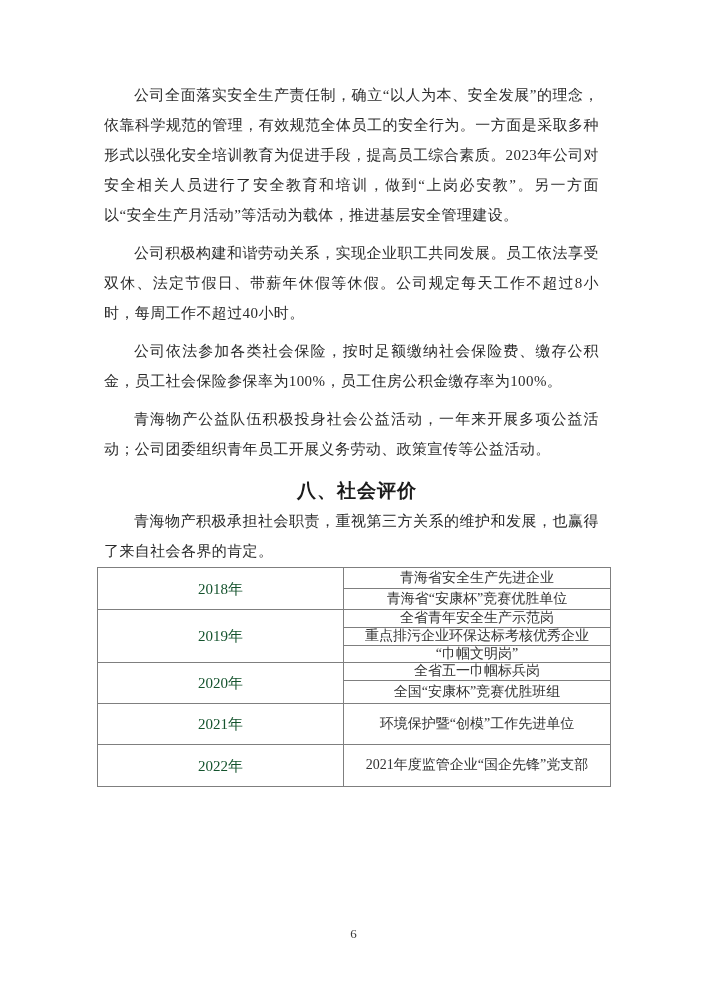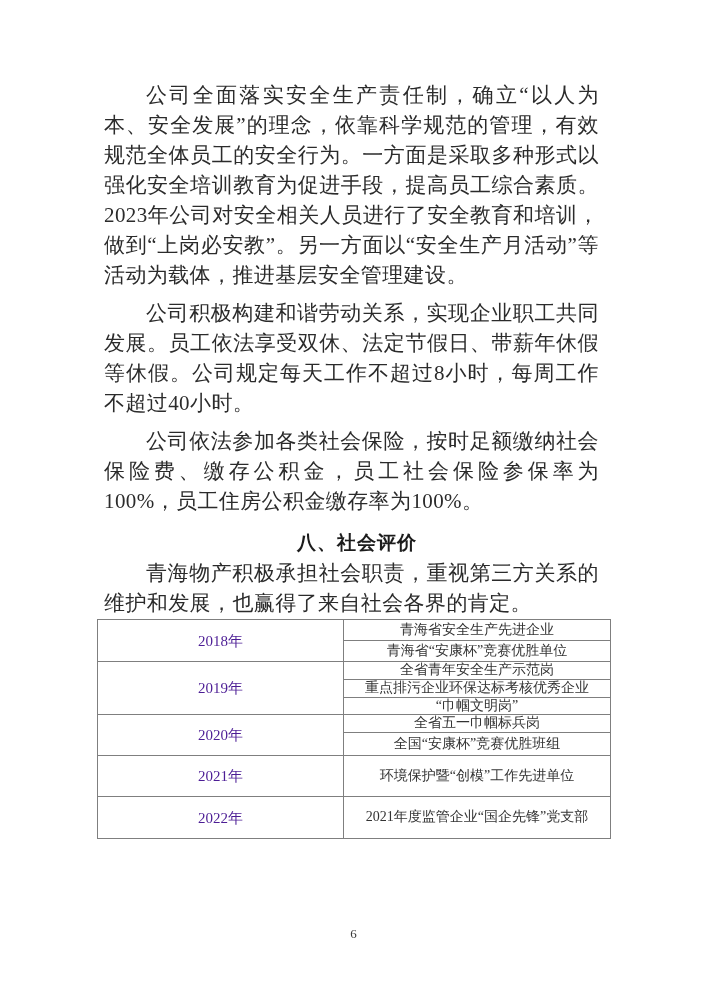--- a/index.html
+++ b/index.html
@@ -13,21 +13,21 @@
     overflow: hidden;
   }
   .content {
     position: absolute;
     left: 104px;
     top: 80px;
     width: 506px;
   }
   .content p {
     margin: 8px 11px 0 0;
-    font-size: 21px;
+    font-size: 15px;
     line-height: 30px;
     text-align: justify;
     text-indent: 2em;
     letter-spacing: 0.4px;
   }
   .content p.first { margin-top: 0; }
   h2.sec-title {
     font-family: "Liberation Sans", "DejaVu Sans", sans-serif;
     font-weight: bold;
     font-size: 19px;
@@ -51,21 +51,21 @@
     text-align: center;
     vertical-align: middle;
     padding: 0 3px;
     line-height: 1.2;
     overflow: hidden;
     white-space: nowrap;
   }
   td.year-cell {
     width: 239px;
     font-size: 15px;
-    color: #4c1d95;
+    color: #14532d;
   }
   tr.r21 td { height: 20px; }
   tr.r16 td { height: 15px; margin-top: 21px; }
   tr.r18 td { height: 17px; }
   tr.r23 td { height: 22px; }
   tr.r40 td { height: 40px; }
   tr.r41 td { height: 41px; }
   .page-number {
     position: absolute;
     left: 0;
@@ -80,20 +80,21 @@
 <body>
 
 <div class="doc">
   <div class="content">
 
     <p class="first">公司全面落实安全生产责任制，确立“以人为本、安全发展”的理念，依靠科学规范的管理，有效规范全体员工的安全行为。一方面是采取多种形式以强化安全培训教育为促进手段，提高员工综合素质。2023年公司对安全相关人员进行了安全教育和培训，做到“上岗必安教”。另一方面以“安全生产月活动”等活动为载体，推进基层安全管理建设。</p>
 
 
     <p>公司积极构建和谐劳动关系，实现企业职工共同发展。员工依法享受双休、法定节假日、带薪年休假等休假。公司规定每天工作不超过8小时，每周工作不超过40小时。</p>
     <p>公司依法参加各类社会保险，按时足额缴纳社会保险费、缴存公积金，员工社会保险参保率为100%，员工住房公积金缴存率为100%。</p>
+    <p>青海物产公益队伍积极投身社会公益活动，一年来开展多项公益活动；公司团委组织青年员工开展义务劳动、政策宣传等公益活动。</p>
 
     <h2 class="sec-title tight-bottom">八、社会评价</h2>
 
     <p class="first">青海物产积极承担社会职责，重视第三方关系的维护和发展，也赢得了来自社会各界的肯定。</p>
 
     <table class="awards">
       <tbody>
         <tr class="r21">
           <td class="year-cell" rowspan="2">2018年</td>
           <td>青海省安全生产先进企业</td>

